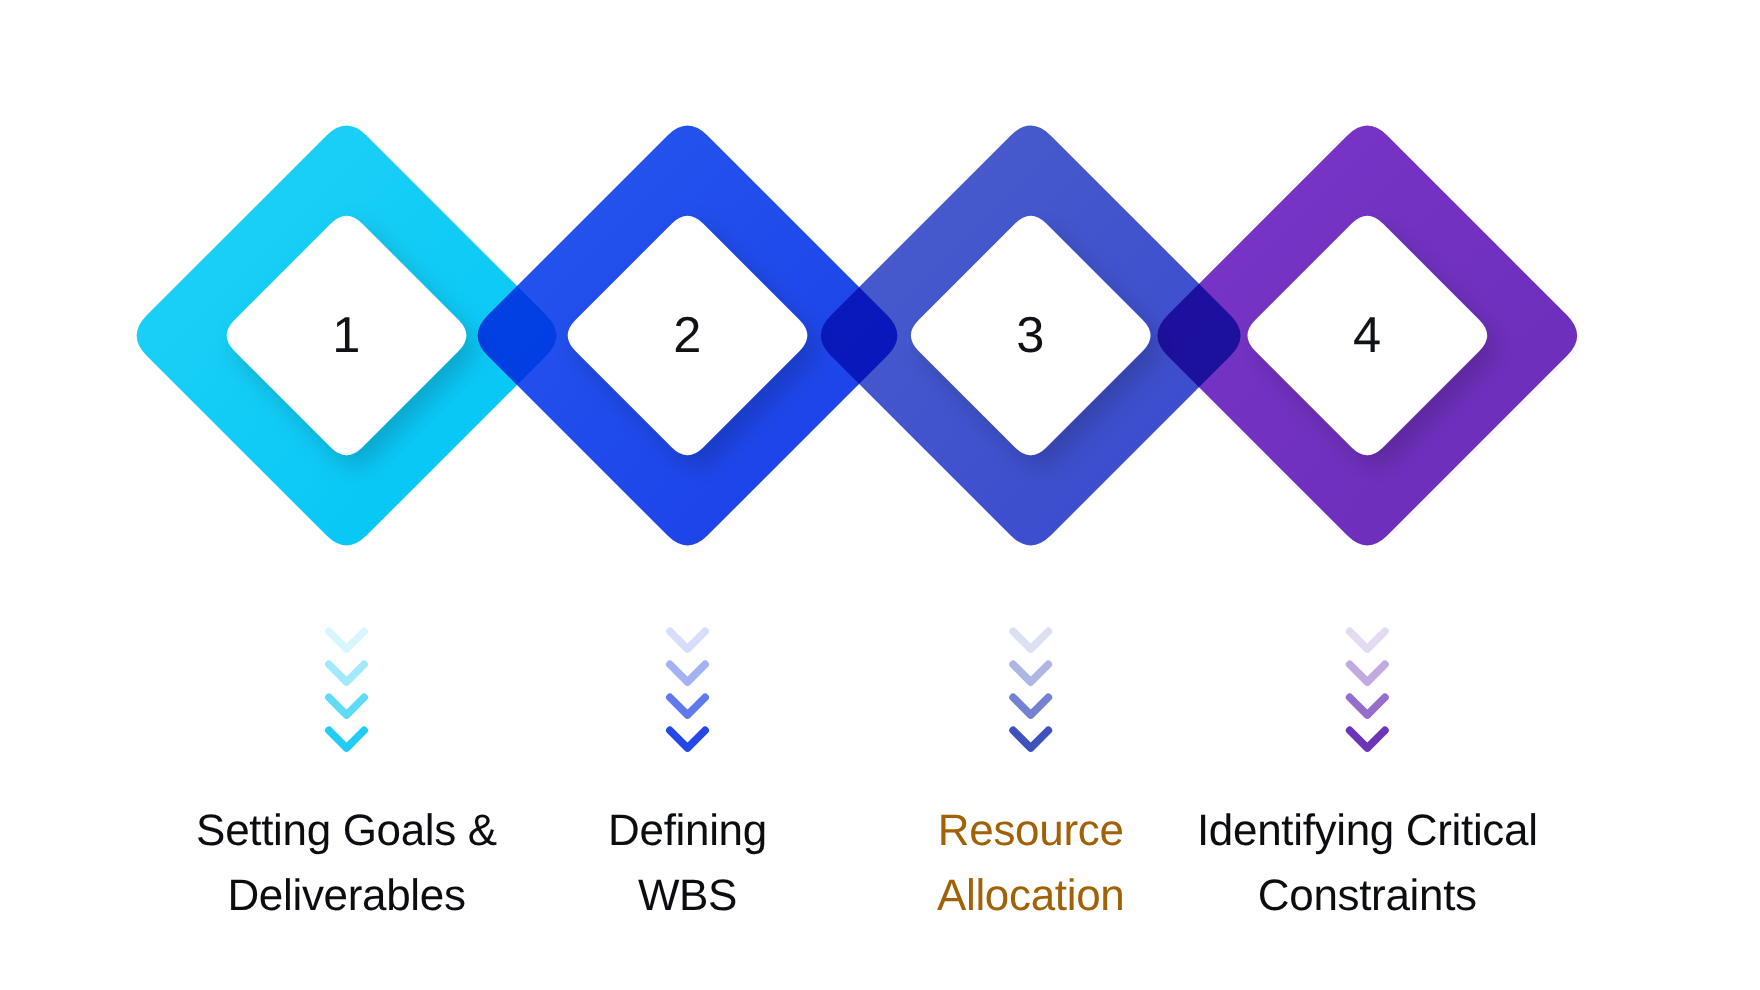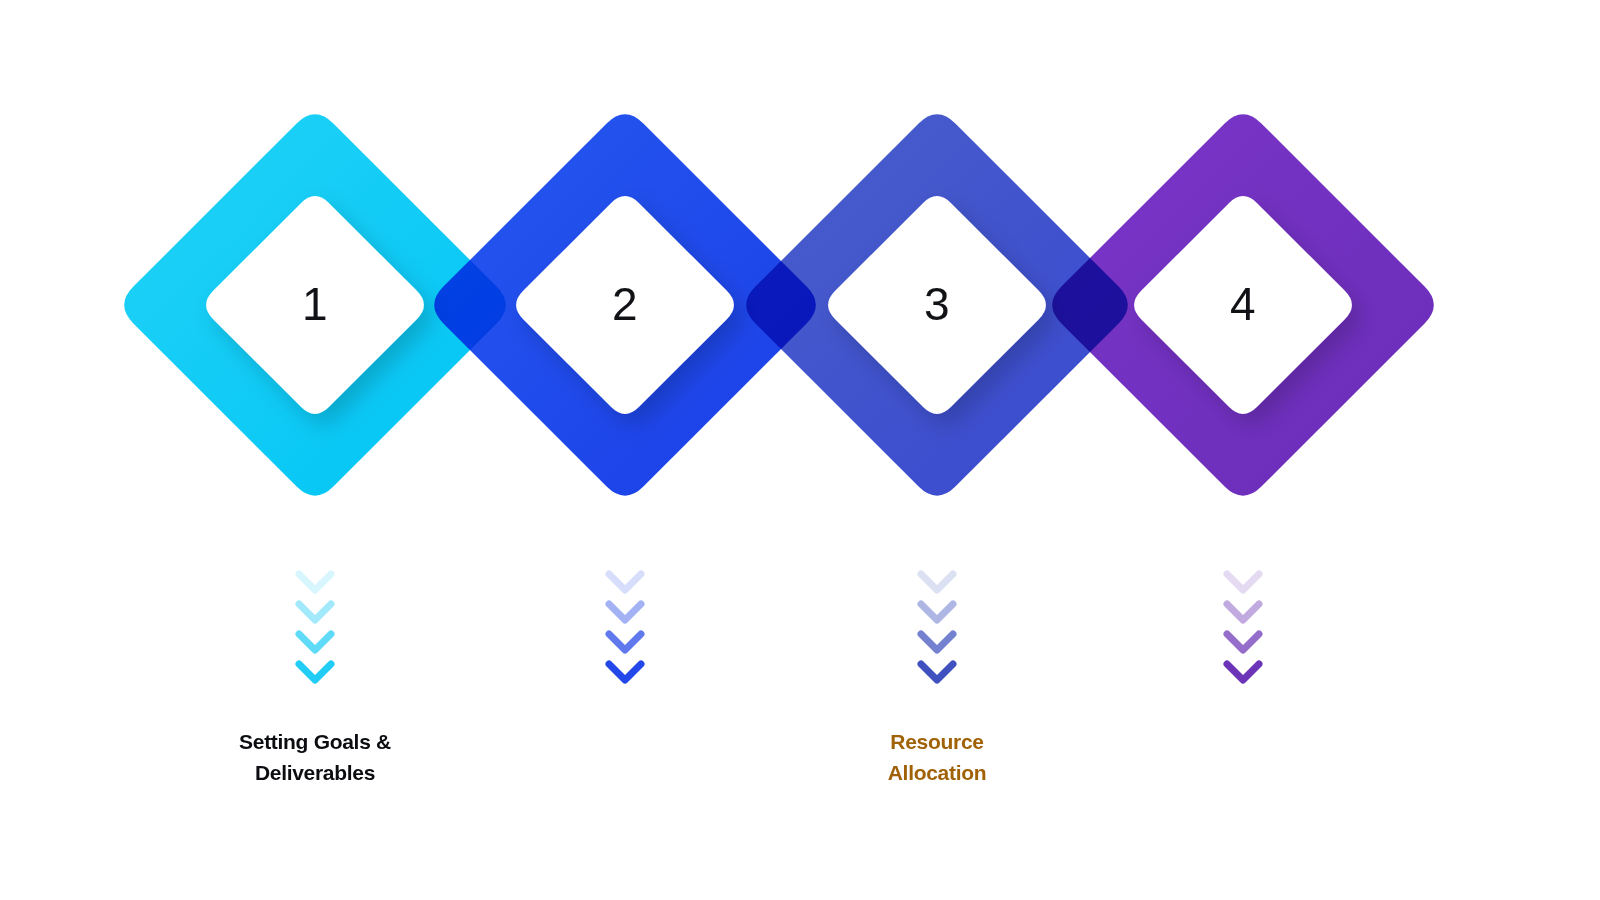--- a/index.html
+++ b/index.html
@@ -63,22 +63,22 @@
     width: 120px;
     height: 140px;
   }
 
   
   .step-label {
     position: absolute;
     width: 340px;
     text-align: center;
     font-family: "Liberation Sans", sans-serif;
-    font-size: 21px;
-    font-weight: bold;
+    font-size: 40px;
+    font-weight: normal;
     line-height: 1.48;
     color: #0c0d10;
     letter-spacing: -0.3px;
     white-space: pre-line;
   }
 </style>
 </head>
 <body>
 
 <div id="stage" style="background: rgb(255, 255, 255);">
@@ -152,16 +152,20 @@
       <svg viewBox="0 0 120 140" xmlns="http://www.w3.org/2000/svg">
         <path d="M 44 18 L 60 34 L 76 18" fill="none" stroke="#6c34b6" stroke-width="7" stroke-linecap="round" stroke-linejoin="round" opacity="0.18"></path>
         <path d="M 44 48 L 60 64 L 76 48" fill="none" stroke="#6c34b6" stroke-width="7" stroke-linecap="round" stroke-linejoin="round" opacity="0.42"></path>
         <path d="M 44 78 L 60 94 L 76 78" fill="none" stroke="#6c34b6" stroke-width="7" stroke-linecap="round" stroke-linejoin="round" opacity="0.72"></path>
         <path d="M 44 108 L 60 124 L 76 108" fill="none" stroke="#6c34b6" stroke-width="7" stroke-linecap="round" stroke-linejoin="round" opacity="1"></path>
       </svg>
     </div>
 
   <div class="step-label" id="lab-0" style="left: 145px; top: 726px; color: rgb(12, 13, 16);">Setting Goals &amp;
 Deliverables</div>
+  <div class="step-label" id="lab-1" style="left: 455px; top: 726px; color: rgb(12, 13, 16);">Defining
+WBS</div>
   <div class="step-label" id="lab-2" style="left: 767px; top: 726px; color: #a16207;">Resource
 Allocation</div>
+  <div class="step-label" id="lab-3" style="left: 1073px; top: 726px; color: rgb(12, 13, 16);">Identifying Critical
+Constraints</div>
 
 </div>
 
 </body></html>

